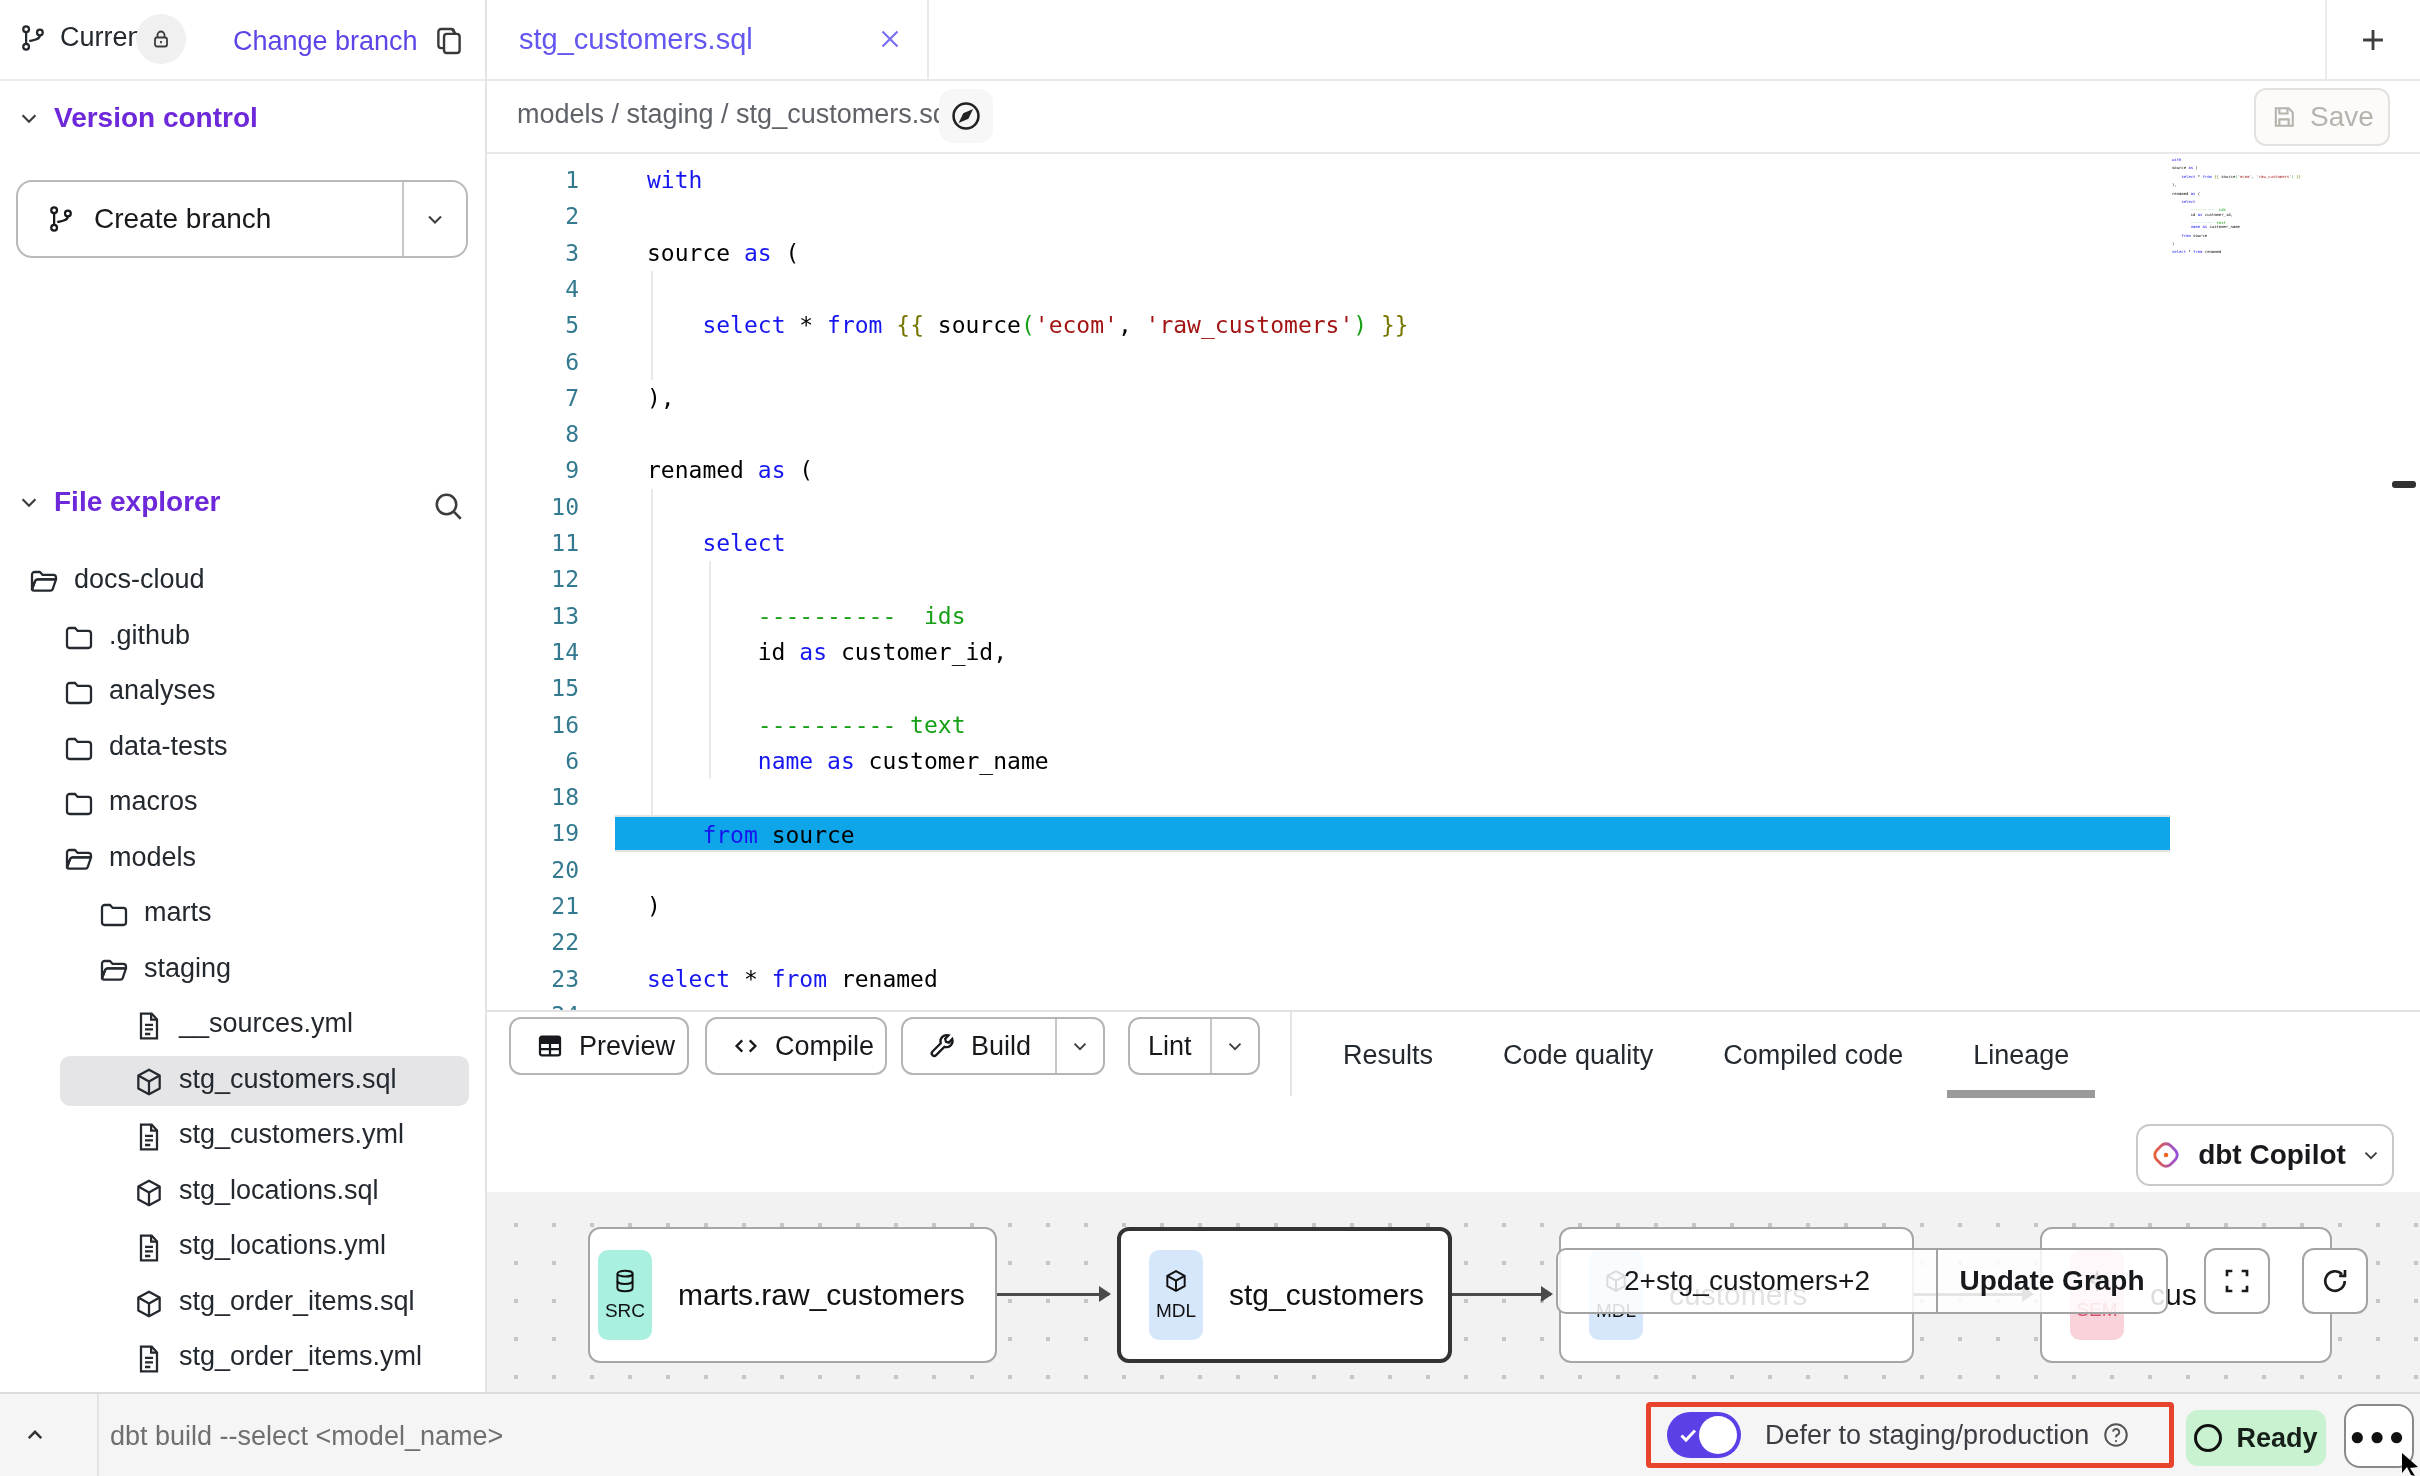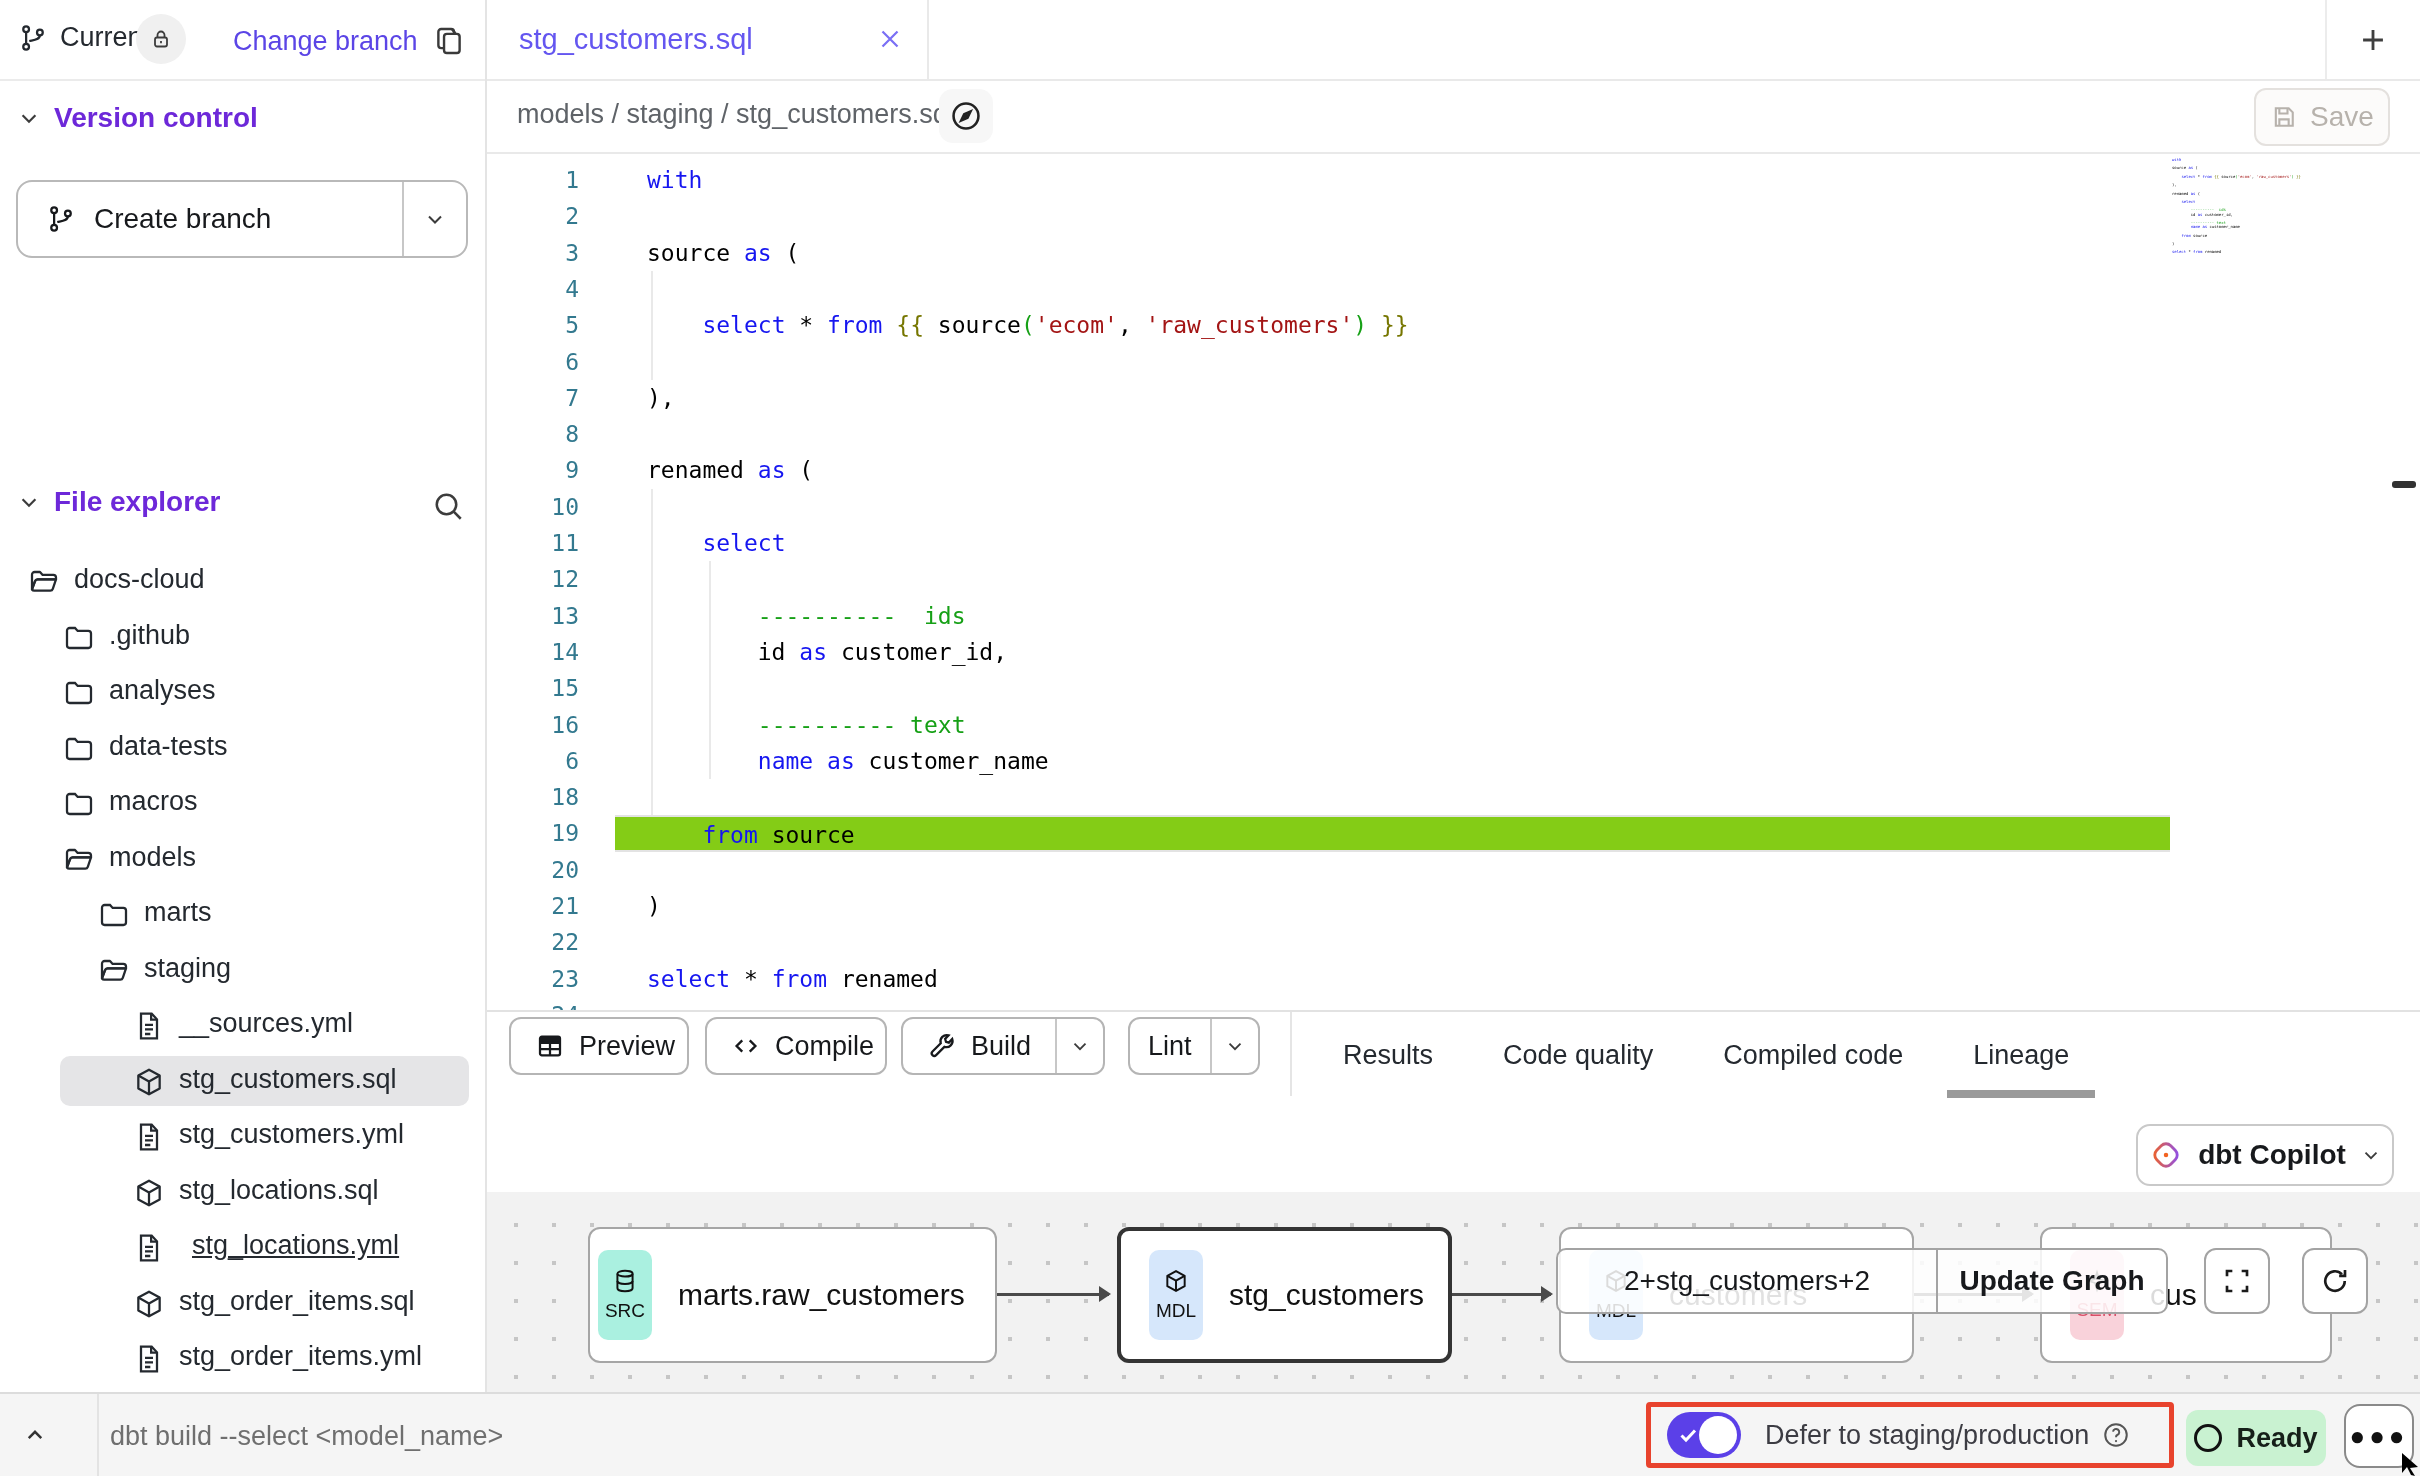--- a/index.html
+++ b/index.html
@@ -43,21 +43,21 @@
   #compass-btn{left:452px;top:8px;width:54px;height:54px;border-radius:14px;background:#f7f7f7;
                display:flex;align-items:center;justify-content:center;color:#222;cursor:pointer;}
   #save-btn{left:1767px;top:7px;width:136px;height:58px;border:2px solid #e4e1de;border-radius:12px;background:#fcfbfa;
             display:flex;align-items:center;justify-content:center;gap:12px;font-size:28px;color:#b7b2ac;box-sizing:border-box;}
   
   #editor{left:487px;top:154px;width:1933px;height:856px;background:#fff;overflow:hidden;}
   #gutter{left:0;top:0;width:108px;height:856px;}
   .ln{position:absolute;right:16px;height:37px;font:23px/37px "DejaVu Sans Mono",monospace;color:#33798f;}
   #code-lines{left:128px;top:0;right:0;height:856px;position:absolute;}
   .crow{position:absolute;left:0;height:37px;font:23px/37px "DejaVu Sans Mono",monospace;white-space:pre;padding-left:32px;}
-  .crow.cur{width:1555px;box-sizing:border-box;background:#84cc16;border-top:2px solid #e3e3e3;border-bottom:2px solid #e3e3e3;}
+  .crow.cur{width:1555px;box-sizing:border-box;background:#0ea5e9;border-top:2px solid #e3e3e3;border-bottom:2px solid #e3e3e3;}
   .tk-k{color:#1616f0;} .tk-p{color:#000;} .tk-s{color:#a31515;} .tk-c{color:#16a016;} .tk-j{color:#767600;} .tk-g{color:#16a016;}
   .guide{position:absolute;width:2px;background:#e9e9e9;}
   #minimap{left:1685px;top:4px;width:134px;height:110px;overflow:hidden;position:absolute;}
   .mrow{white-space:pre;font:3.9px/4.2px "DejaVu Sans Mono",monospace;}
   #sb-thumb{left:1905px;top:327px;width:24px;height:7px;background:#323232;border-radius:3px;}
   
   #panel{left:487px;top:1010px;width:1933px;height:382px;background:#fff;border-top:2px solid #e2e2e2;box-sizing:border-box;}
   .tool-btn{position:absolute;top:5px;height:58px;border:2px solid #b5b5b5;border-radius:12px;background:#fff;
             display:flex;align-items:stretch;box-sizing:border-box;font-size:27px;color:#17191c;}
   .tool-btn .lab{display:flex;align-items:center;gap:14px;padding:0 24px;}
@@ -295,21 +295,21 @@
         <span class="tlab" style="left: 179px;">stg_locations.sql</span>
       </div>
       <div class="trow" style="top: 666px;">
         <span class="ticon" style="left: 133px;">
           <svg width="32" height="32" viewBox="0 0 24 24" fill="none" stroke="currentColor" stroke-width="1.7">
             <path d="M6 2.8h8l4 4.2v14.2H6z"></path>
             <path d="M13.6 2.8v4.5h4.4"></path>
             <path d="M9 11.2h6M9 14.6h6M9 18h4"></path>
           </svg>
         </span>
-        <span class="tlab" style="left: 192px; text-decoration: underline;">stg_locations.yml</span>
+        <span class="tlab" style="left: 179px;">stg_locations.yml</span>
       </div>
       <div class="trow" style="top: 721.5px;">
         <span class="ticon" style="left: 133px;">
           <svg width="32" height="32" viewBox="0 0 24 24" fill="none" stroke="currentColor" stroke-width="1.7" stroke-linejoin="round">
             <path d="M12 2.8L20 7.2v9.6l-8 4.4-8-4.4V7.2z"></path>
             <path d="M4 7.2l8 4.4 8-4.4M12 11.6v9.6"></path>
           </svg>
         </span>
         <span class="tlab" style="left: 179px;">stg_order_items.sql</span>
       </div>

